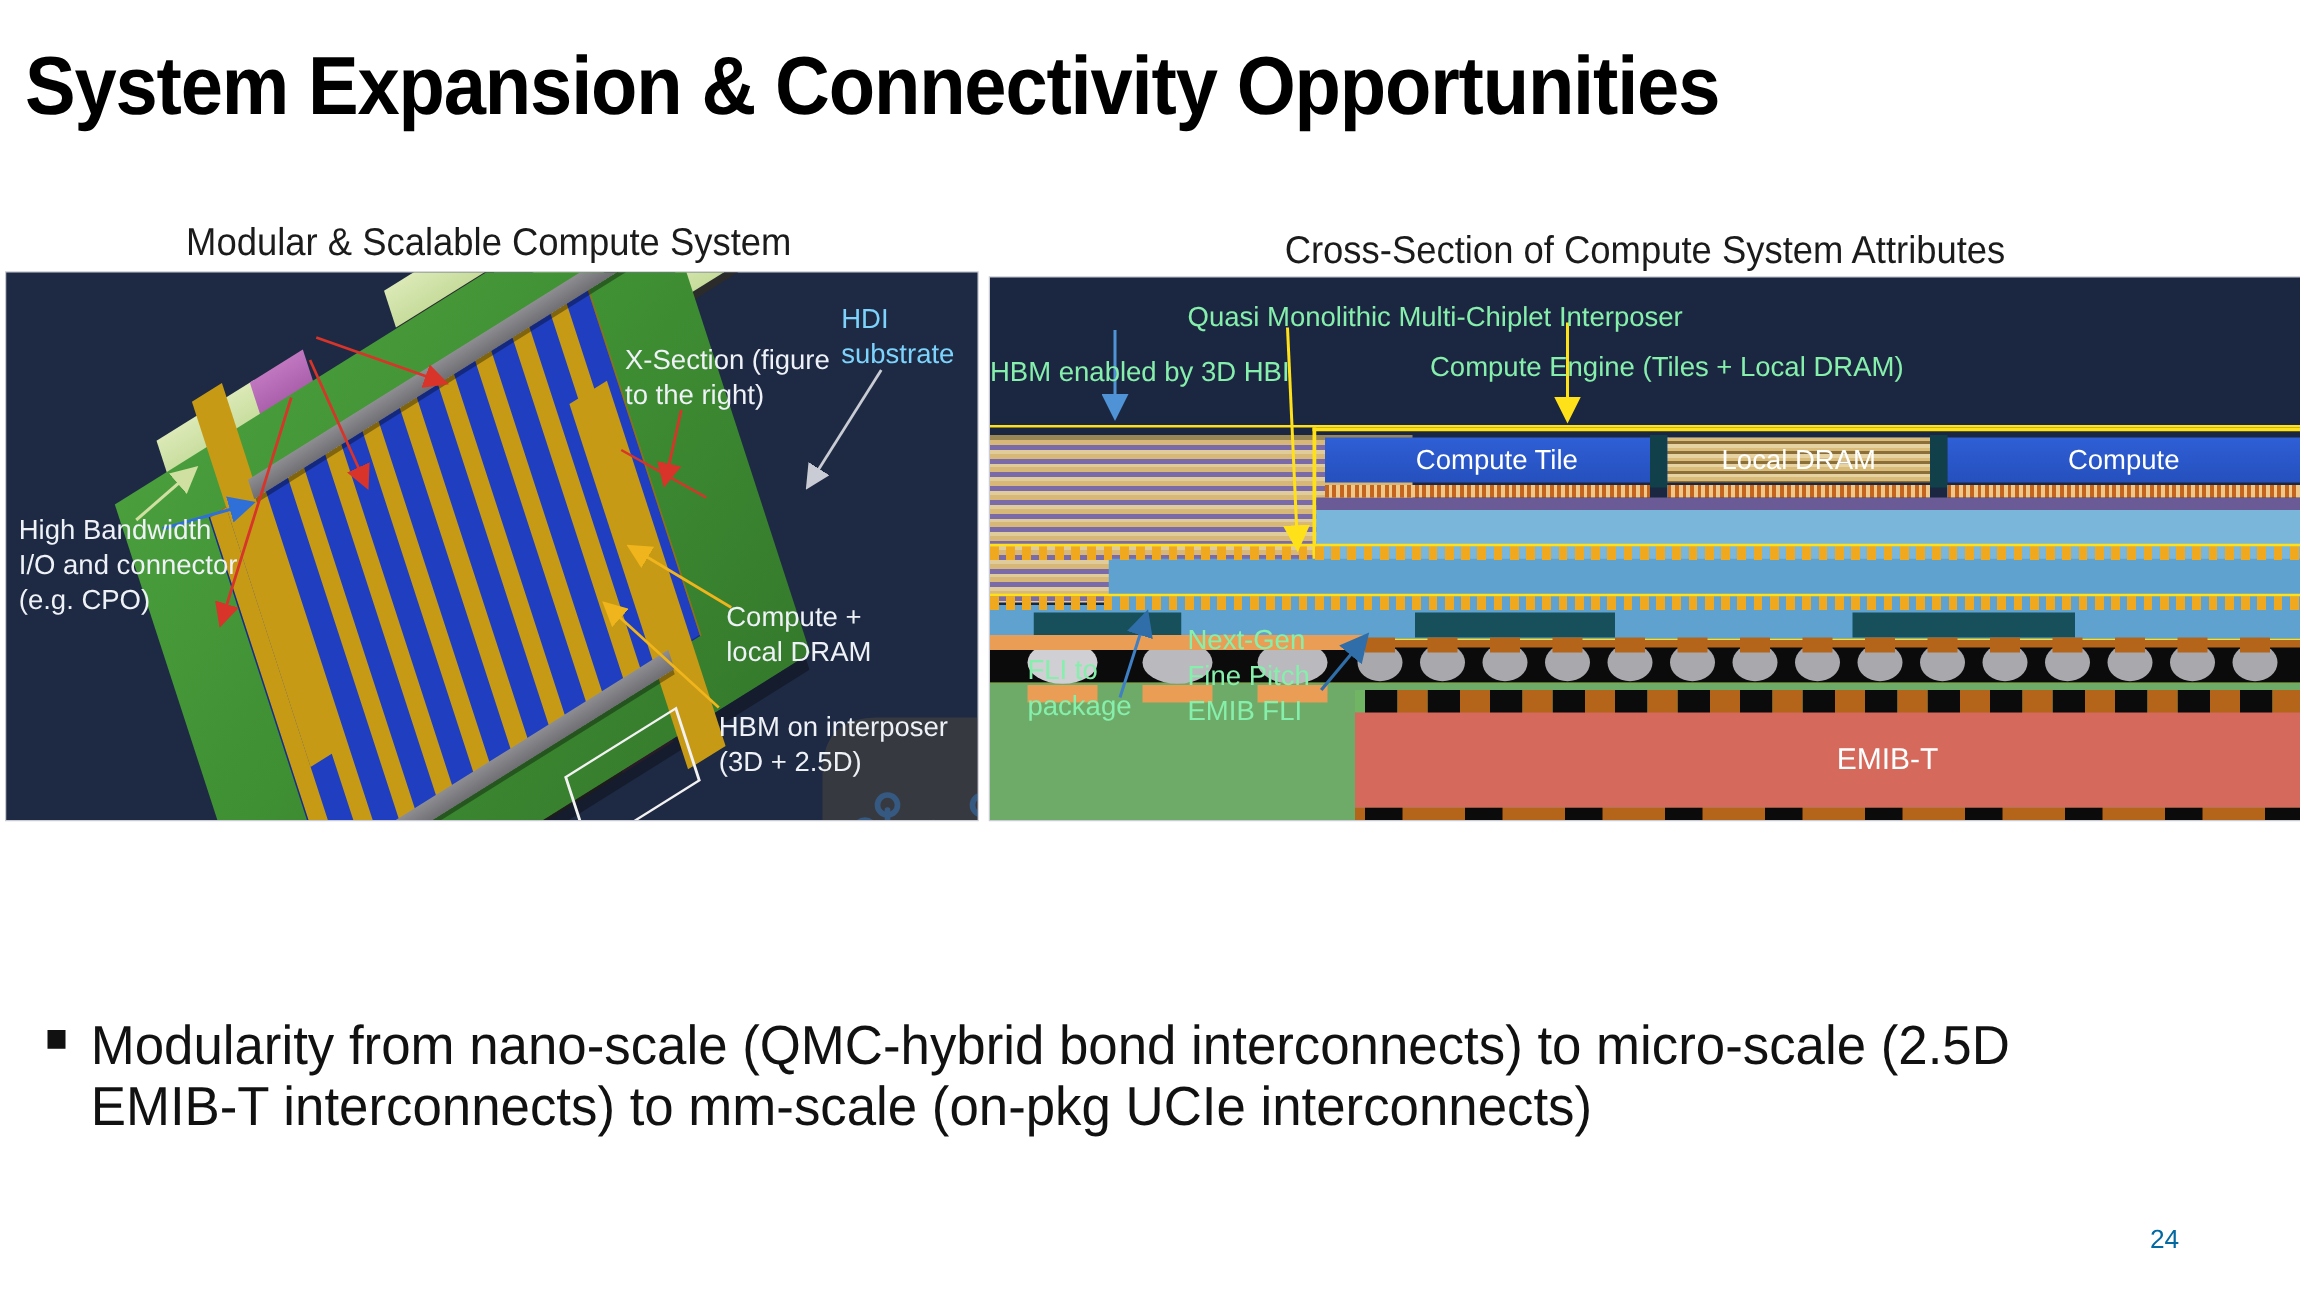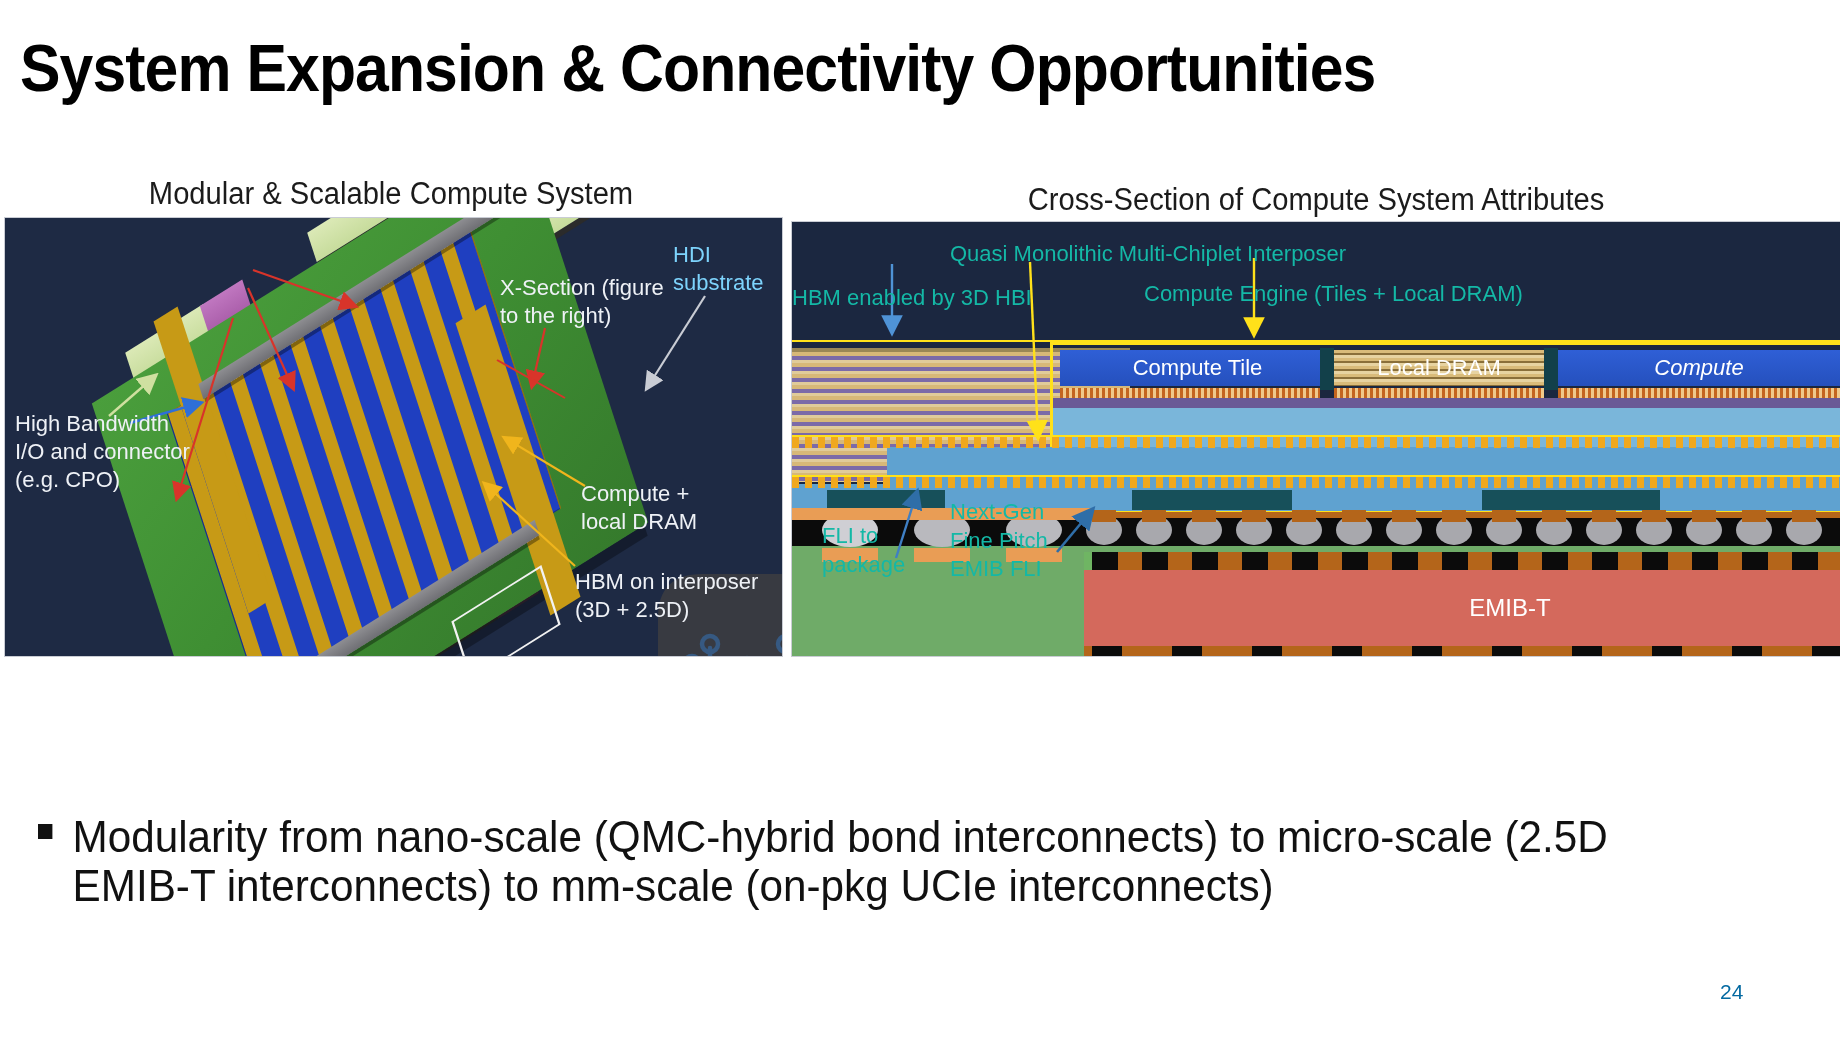--- a/index.html
+++ b/index.html
@@ -120,21 +120,21 @@
   .dotrow{position:absolute;height:11px;
     background:repeating-linear-gradient(90deg,#f0a81e 0px,#f0a81e 7px,transparent 7px,transparent 13px);}
   
   .hair{position:absolute;height:2px;background:#ffe11a;}
   
   .tealpad{position:absolute;height:20px;background:#17505a;}
   
   #emib-t{left:292px;top:348px;width:852px;height:76px;background:#d4695c;
           color:#fff;font-size:24px;display:flex;align-items:center;justify-content:center;}
   
-  .rlbl{position:absolute;color:#14b8a6;font-size:22px;line-height:1.3;}
+  .rlbl{position:absolute;color:#86efac;font-size:22px;line-height:1.3;}
 
   
   #bullet{position:absolute;left:38px;top:812px;width:1740px;
           font-size:44px;line-height:1.12;color:#111;
           transform:scaleX(0.96);transform-origin:left top;}
   #bullet .mark{position:absolute;left:0;top:12px;width:15px;height:15px;background:#111;}
   #bullet .btxt{display:block;margin-left:36px;}
 
   #pagenum{position:absolute;left:1720px;top:980px;font-size:21px;color:#0369a1;}
 </style>
@@ -307,21 +307,21 @@
     <div class="xs" id="xs-purple"></div>
 
     <div class="tile" style="left:268px;width:275px;">Compute Tile</div>
     <div class="tile-hbi" style="left:268px;top:166px;width:260px;"></div>
     <div class="tile-gap" style="left:528px;"></div>
 
     <div class="tile dram" style="left:542px;width:210px;color:#fff;">Local DRAM</div>
     <div class="tile-hbi" style="left:542px;top:166px;width:210px;"></div>
     <div class="tile-gap" style="left:752px;"></div>
 
-    <div class="tile" style="left:766px;width:282px;font-style:italic;">Compute</div>
+    <div class="tile" style="left:766px;width:282px;">Compute</div>
     <div class="tile-hbi" style="left:766px;top:166px;width:282px;"></div>
 
     <div class="xs" id="xs-interposer2"></div>
     <div class="xs" id="xs-interposer"></div>
 
     <div class="dotrow" style="left:0px;top:215px;width:1048px;"></div>
     <div class="dotrow" style="left:0px;top:255px;width:1048px;"></div>
 
     <div class="hair" style="left:0px;top:213px;width:1048px;"></div>
     <div class="hair" style="left:0px;top:253px;width:1048px;"></div>

